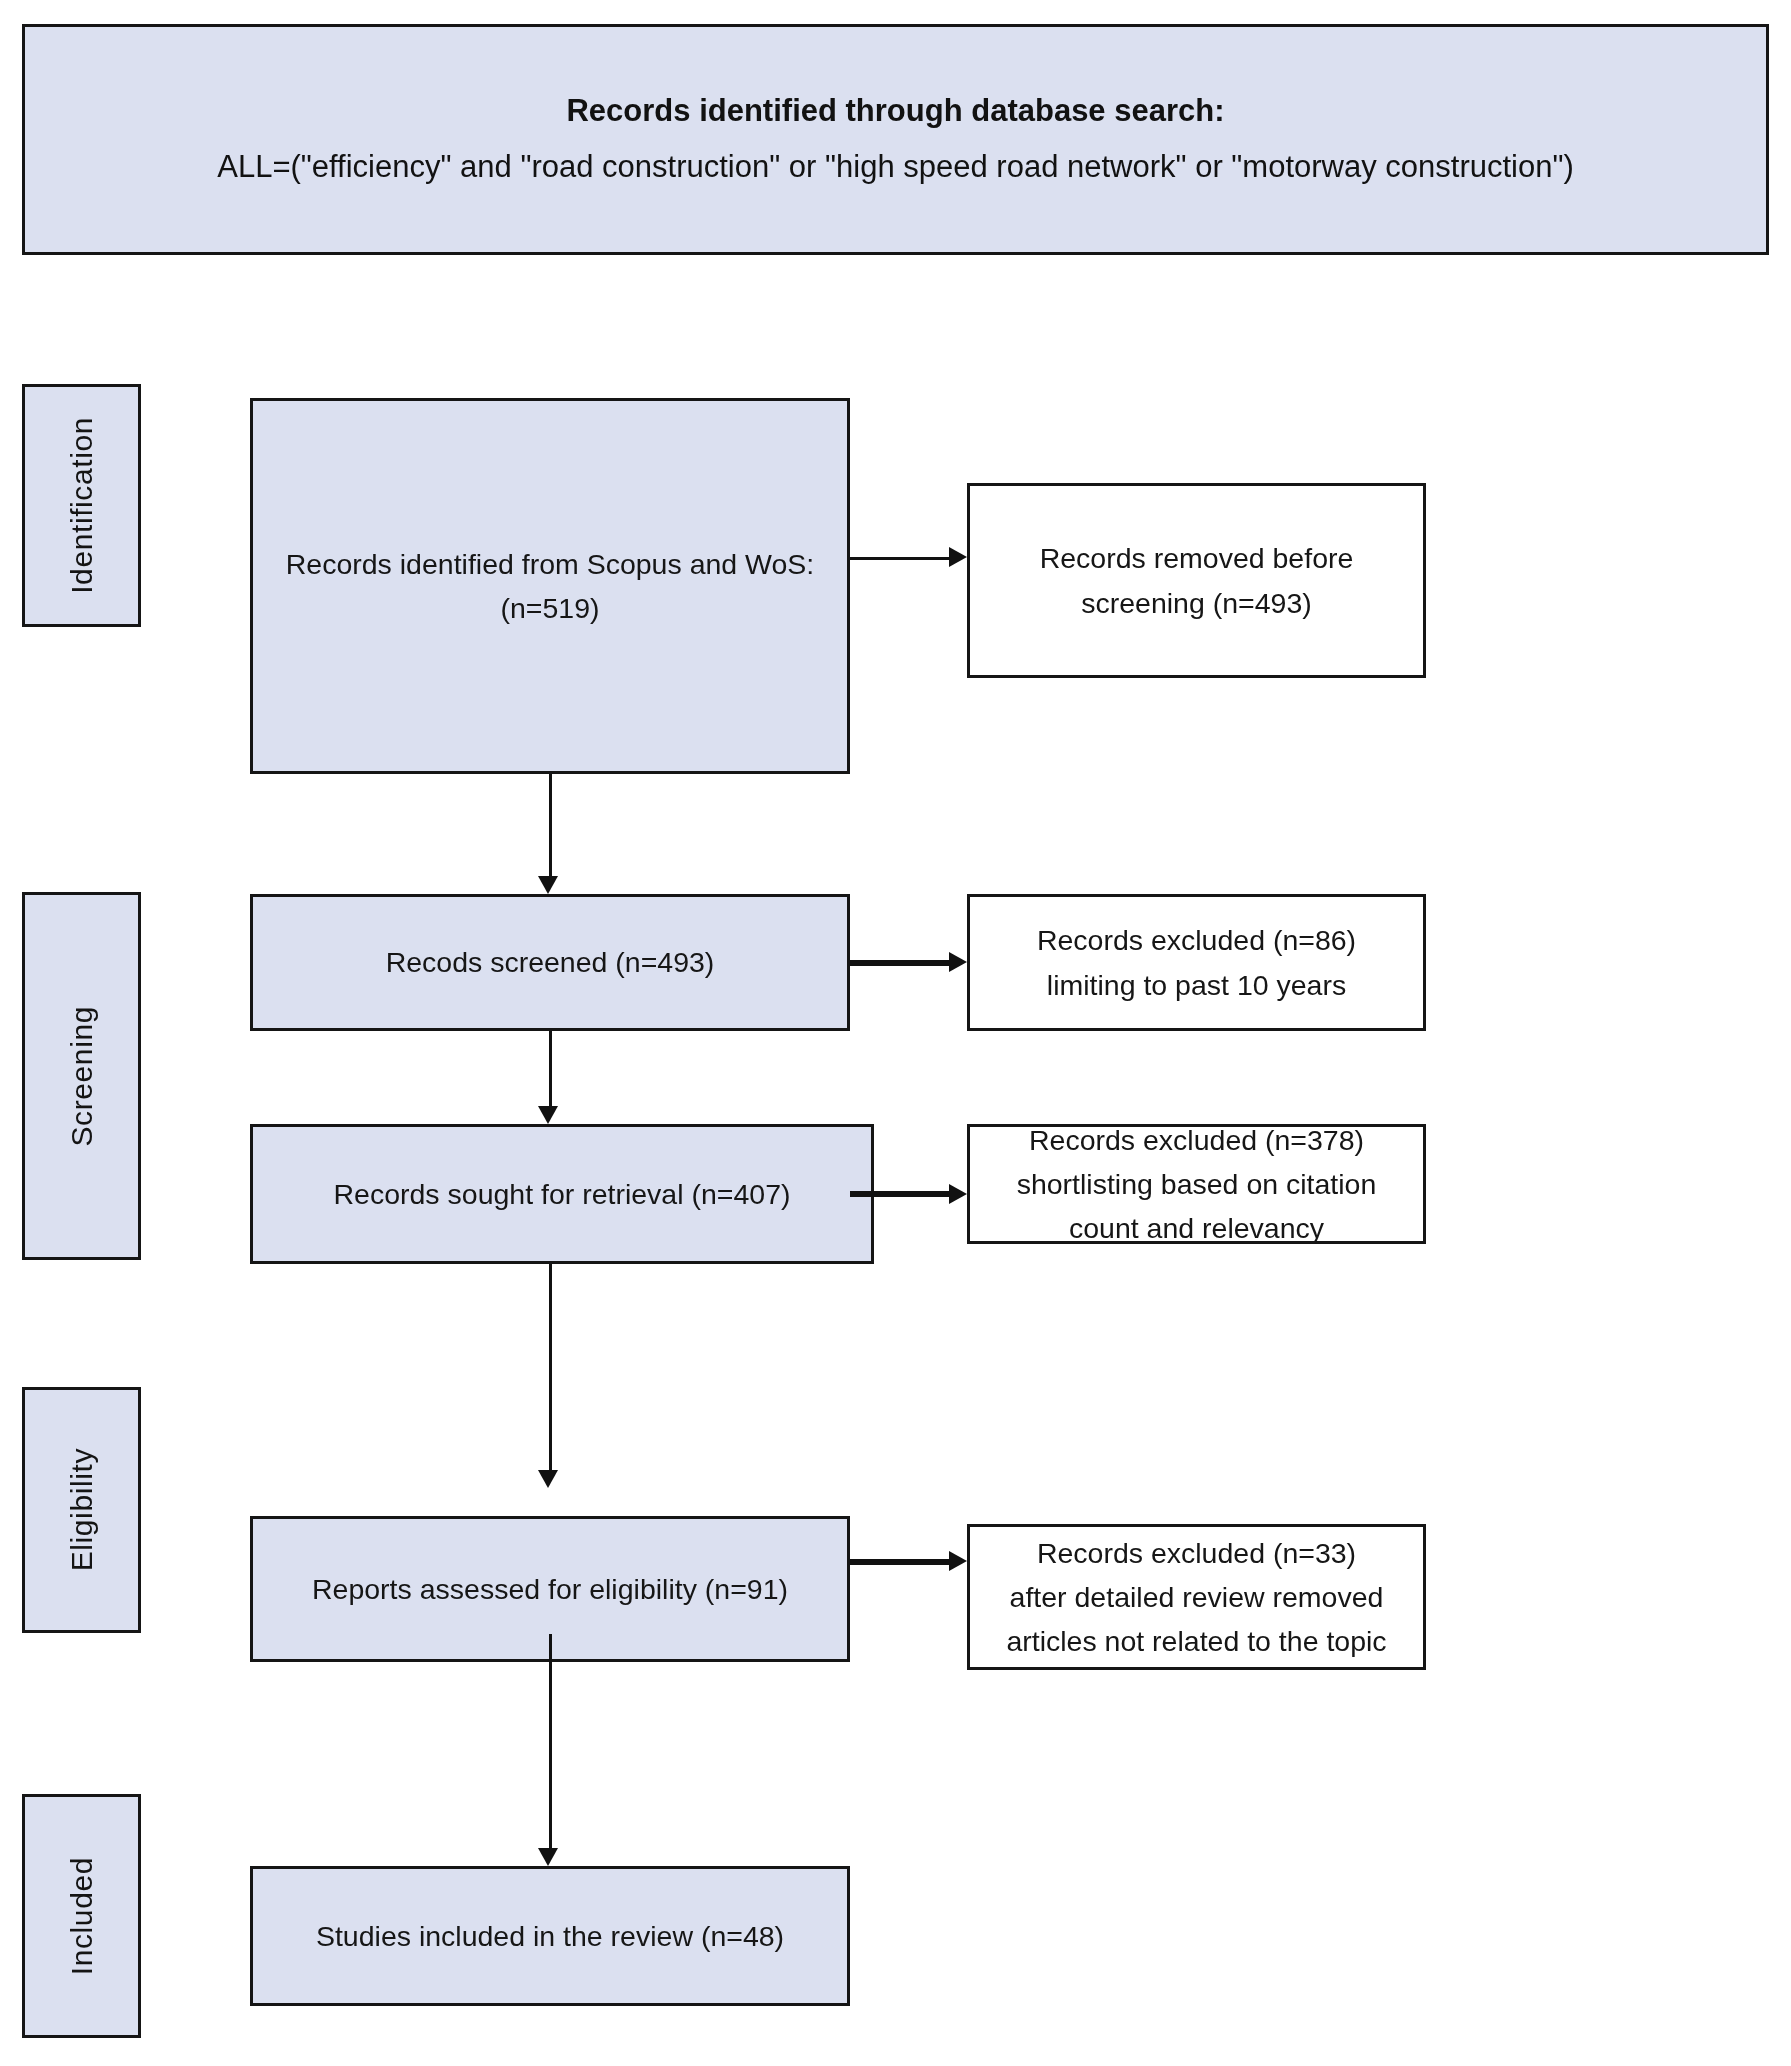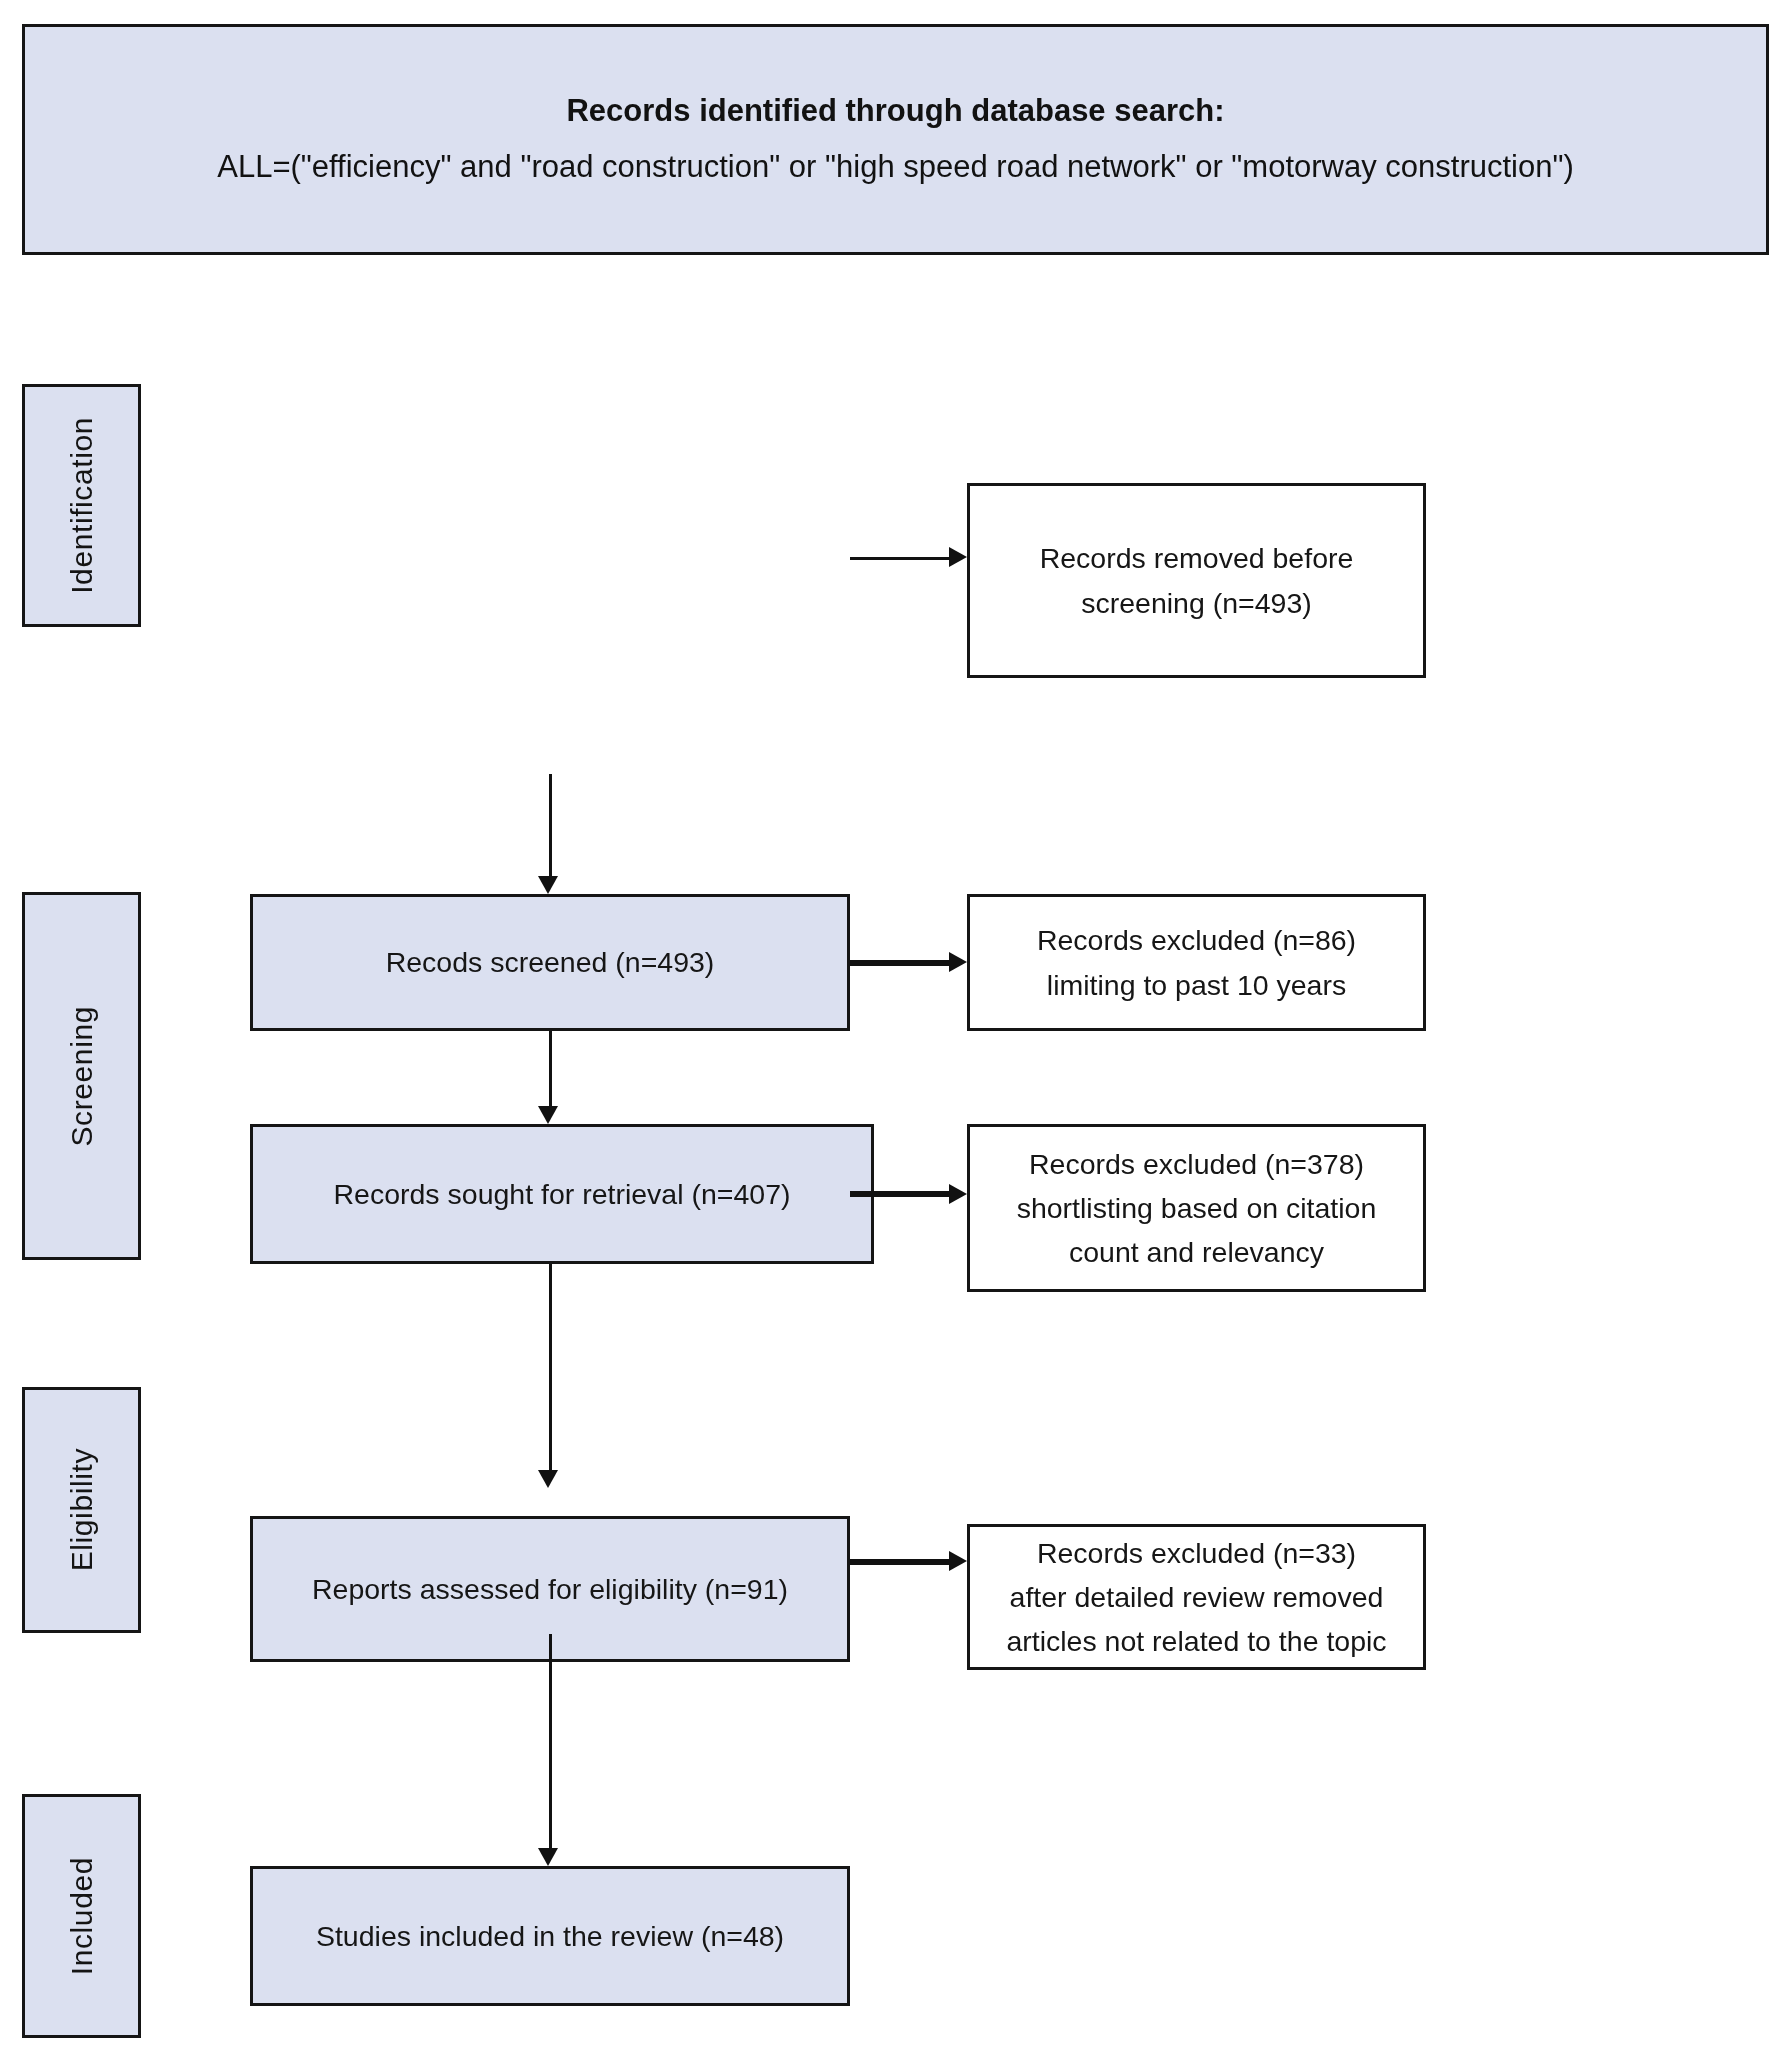--- a/index.html
+++ b/index.html
@@ -138,20 +138,24 @@
   <div class="stage-label" style="top:892px;height:368px;">
     <span>Screening</span>
   </div>
   <div class="stage-label" style="top:1387px;height:246px;">
     <span>Eligibility</span>
   </div>
   <div class="stage-label" style="top:1794px;height:244px;">
     <span>Included</span>
   </div>
 
+  <div class="box filled" style="left:250px;top:398px;width:600px;height:376px;">
+    <span class="box-text">Records identified from Scopus and WoS:
+(n=519)</span>
+  </div>
 
   <div class="box filled" style="left:250px;top:894px;width:600px;height:137px;">
     <span class="box-text">Recods screened (n=493)</span>
   </div>
 
   <div class="box filled" style="left:250px;top:1124px;width:624px;height:140px;">
     <span class="box-text">Records sought for retrieval (n=407)</span>
   </div>
 
   <div class="box filled" style="left:250px;top:1488px;width:600px;height:146px;margin-top:28px;">
@@ -165,21 +169,21 @@
   <div class="box plain" style="left:967px;top:483px;width:459px;height:195px;">
     <span class="box-text">Records removed before
 screening (n=493)</span>
   </div>
 
   <div class="box plain" style="left:967px;top:894px;width:459px;height:137px;">
     <span class="box-text">Records excluded (n=86)
 limiting to past 10 years</span>
   </div>
 
-  <div class="box plain" style="left:967px;top:1124px;width:459px;height:168px;">
+  <div class="box plain" style="left:967px;top:1124px;width:459px;height:120px;">
     <span class="box-text">Records excluded (n=378)
 shortlisting based on citation
 count and relevancy</span>
   </div>
 
   <div class="box plain" style="left:967px;top:1488px;width:459px;height:146px;margin-top:36px;">
     <span class="box-text">Records excluded (n=33)
 after detailed review removed
 articles not related to the topic</span>
   </div>

